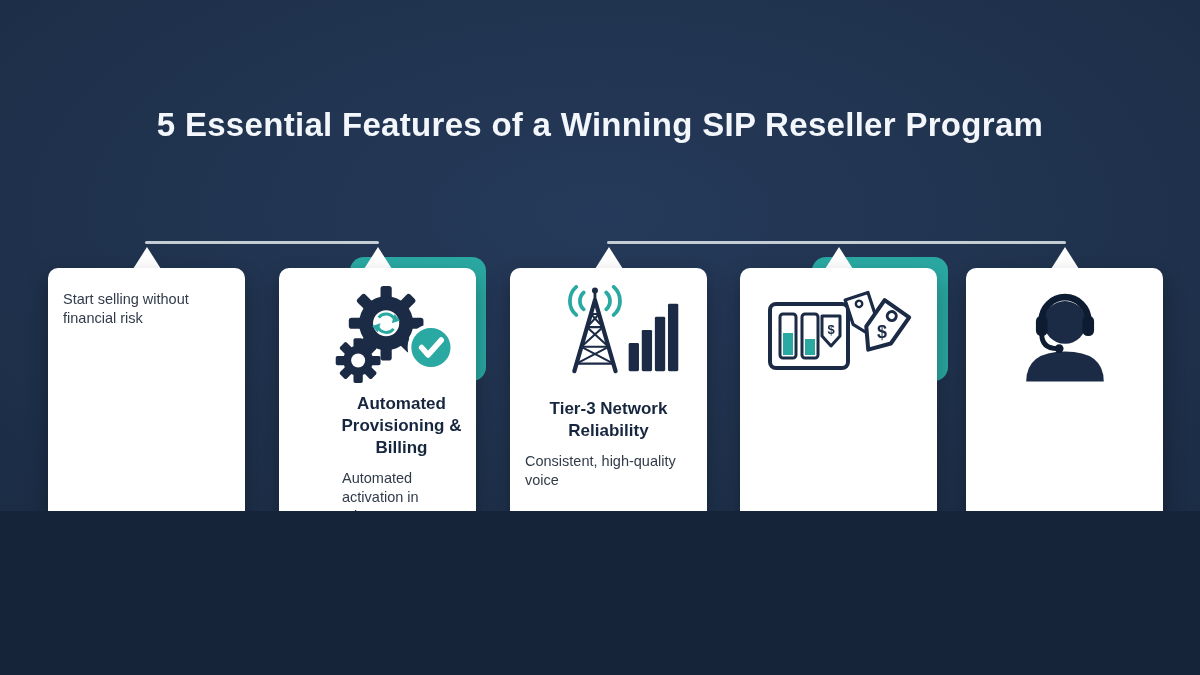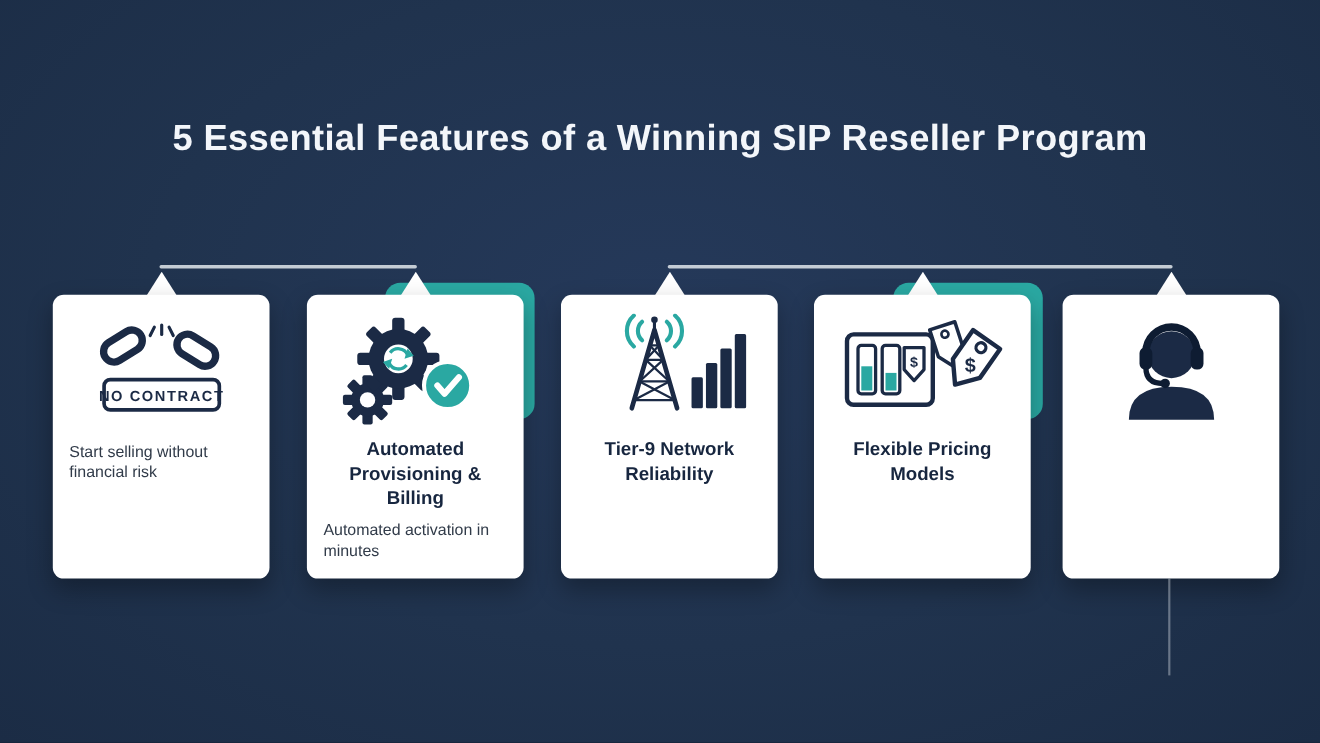--- a/index.html
+++ b/index.html
@@ -2,21 +2,21 @@
 <html><head>
 <meta charset="utf-8">
 <style>
   html,body{margin:0;padding:0;}
   body{
     width:1200px;height:675px;
     font-family:"Liberation Sans", sans-serif;
     background:#16243a;
   }
   .stage{
-    position:relative;width:1200px;height:675px;overflow:hidden;
+    position:relative;width:1200px;height:511px;overflow:hidden;
     background:radial-gradient(ellipse at 50% 42%, #25395a 0%, #20334e 55%, #1b2c45 100%);
   }
   .title{
     position:absolute;top:106px;left:0;width:100%;
     text-align:center;margin:0;
     font-size:33px;font-weight:700;letter-spacing:.3px;
     color:#f3f6fa;
   }
   .rail{
     position:absolute;top:241px;height:3px;border-radius:2px;
@@ -34,21 +34,21 @@
     background:#2aa8a2;border-radius:14px;
   }
   .card{
     position:absolute;top:268px;width:197px;height:258px;
     background:#ffffff;border-radius:10px;
     box-shadow:0 10px 22px rgba(0,0,0,.30);
     display:flex;flex-direction:column;align-items:center;
     padding-top:12px;box-sizing:border-box;
   }
   .card-1{left:48px;}
-  .card-2{left:279px;}
+  .card-2{left:279px;padding-left:48px;}
   .card-3{left:510px;}
   .card-4{left:740px;}
   .card-5{left:966px;}
   .icon-box{
     height:112px;display:flex;align-items:center;justify-content:center;
   }
   .card-heading{
     margin:6px 12px 0;font-size:17px;line-height:1.28;font-weight:700;
     color:#17263f;text-align:center;
   }
@@ -75,35 +75,20 @@
   <div class="accent-block" style="left:350px;"></div>
   <div class="accent-block" style="left:812px;"></div>
 
   <div class="notch" style="left:133px;"></div>
   <div class="notch" style="left:364px;"></div>
   <div class="notch" style="left:595px;"></div>
   <div class="notch" style="left:825px;"></div>
   <div class="notch" style="left:1051px;"></div>
 
   <section class="card card-1">
-    <div class="icon-box">
-      <svg width="150" height="100" viewBox="0 0 150 105" aria-hidden="true">
-        <g fill="none" stroke="#1b2a45" stroke-width="7" stroke-linecap="round">
-          <rect x="18" y="20" width="40" height="20" rx="10" transform="rotate(-32 38 30)"></rect>
-          <rect x="88" y="24" width="40" height="20" rx="10" transform="rotate(32 108 34)"></rect>
-        </g>
-        <g stroke="#1b2a45" stroke-width="3" stroke-linecap="round">
-          <line x1="68" y1="12" x2="64" y2="20"></line>
-          <line x1="75" y1="10" x2="75" y2="19"></line>
-          <line x1="82" y1="12" x2="86" y2="20"></line>
-        </g>
-        <rect x="20" y="62" width="110" height="29" rx="6" fill="#ffffff" stroke="#1b2a45" stroke-width="3.5"></rect>
-        <text x="75" y="82" text-anchor="middle" font-size="14" font-weight="bold" letter-spacing="1.5" fill="#1b2a45">NO CONTRACT</text>
-      </svg>
-    </div>
     <p class="card-sub">Start selling without financial risk</p>
   </section>
 
   <section class="card card-2">
     <div class="icon-box">
       <svg width="140" height="103" viewBox="0 0 150 110" aria-hidden="true">
 
         <g transform="translate(28,84)" fill="#1b2a45">
           <rect x="-5" y="-24" width="10" height="11" rx="2"></rect>
           <rect x="-5" y="-24" width="10" height="11" rx="2" transform="rotate(45)"></rect>
@@ -172,21 +157,22 @@
         </g>
 
         <g fill="#1b2a45">
           <rect x="96" y="62" width="11" height="30" rx="1.5"></rect>
           <rect x="110" y="48" width="11" height="44" rx="1.5"></rect>
           <rect x="124" y="34" width="11" height="58" rx="1.5"></rect>
           <rect x="138" y="20" width="11" height="72" rx="1.5"></rect>
         </g>
       </svg>
     </div>
-    <h2 class="card-heading">Tier-9 Network Reliability</h2>
+    <h2 class="card-heading">Tier-3 Network Reliability</h2>
+    <p class="card-sub">Consistent, high-quality voice</p>
   </section>
 
   <section class="card card-4">
     <div class="icon-box">
       <svg width="150" height="100" viewBox="0 0 150 100" aria-hidden="true">
 
         <rect x="6" y="18" width="78" height="64" rx="6" fill="#ffffff" stroke="#1b2a45" stroke-width="4"></rect>
         <rect x="16" y="28" width="16" height="44" rx="3" fill="none" stroke="#1b2a45" stroke-width="3"></rect>
         <rect x="19" y="47" width="10" height="22" fill="#2aa8a2"></rect>
         <rect x="38" y="28" width="16" height="44" rx="3" fill="none" stroke="#1b2a45" stroke-width="3"></rect>
@@ -200,21 +186,20 @@
           <circle cy="-16" r="4" fill="none" stroke="#1b2a45" stroke-width="3"></circle>
         </g>
 
         <g transform="translate(118,44) rotate(35)">
           <path d="M-15 -26 L15 -26 L15 6 L0 24 L-15 6 Z" fill="#ffffff" stroke="#1b2a45" stroke-width="4" stroke-linejoin="round"></path>
           <circle cy="-17" r="4.5" fill="none" stroke="#1b2a45" stroke-width="3"></circle>
           <text y="8" text-anchor="middle" transform="rotate(-35)" font-size="18" font-weight="bold" fill="#1b2a45">$</text>
         </g>
       </svg>
     </div>
-    <h2 class="card-heading">Flexible Pricing Models</h2>
   </section>
 
   <section class="card card-5">
     <div class="icon-box">
       <svg width="126" height="98" viewBox="0 0 130 100" aria-hidden="true">
         <path d="M25 97 Q25 66 65 66 Q105 66 105 97 Z" fill="#1b2a45"></path>
         <circle cx="65" cy="36" r="22" fill="#1b2a45"></circle>
         <path d="M41 34 A24 24 0 0 1 89 34" stroke="#0e1c32" stroke-width="7" fill="none" stroke-linecap="round"></path>
         <rect x="35" y="29" width="12" height="21" rx="5.5" fill="#0e1c32"></rect>
         <rect x="83" y="29" width="12" height="21" rx="5.5" fill="#0e1c32"></rect>

